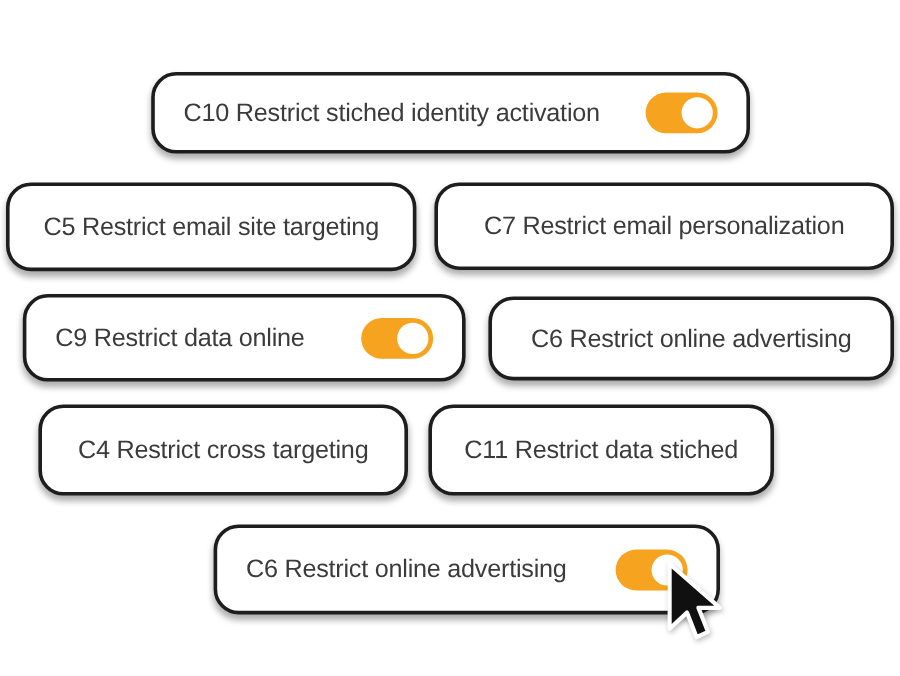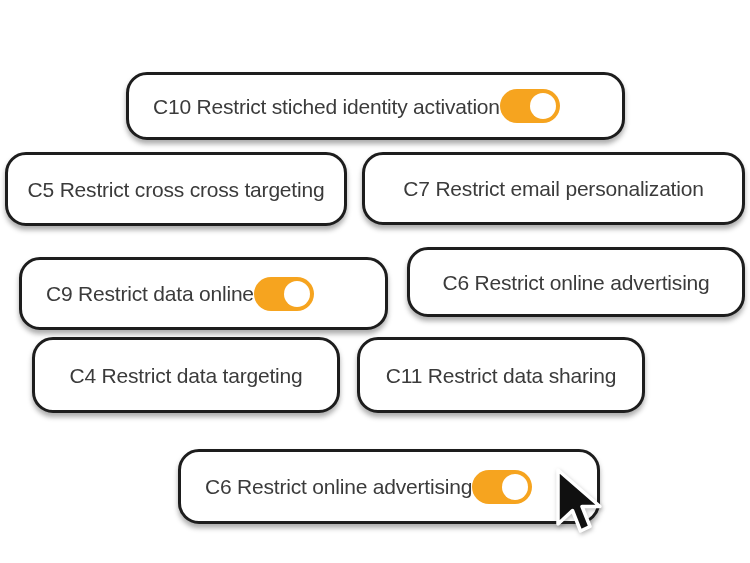--- a/index.html
+++ b/index.html
@@ -23,21 +23,21 @@
     position:absolute;
     box-sizing:border-box;
     background:var(--card-background,#fff);
     border:3px solid var(--card-border,#1d1d1d);
     border-radius:21px;
     display:flex;
     align-items:center;
     box-shadow:0 4px 5px rgba(20,20,20,0.35);
   }
   .card.centered{justify-content:center;padding:0 8px;}
-  .card.with-toggle{padding:0 24px;margin-top:12px;}
+  .card.with-toggle{justify-content:space-between;padding:0 24px;}
   .label{
     color:var(--label-text,#3b3b3b);
     font-size:21px;
     letter-spacing:-0.2px;
     white-space:nowrap;
     line-height:1;
   }
   .toggle{
     position:relative;
     display:inline-block;
@@ -74,44 +74,44 @@
 <body>
 
 <div class="card card-1 with-toggle">
   <span class="label">C10 Restrict stiched identity activation</span>
   <span class="toggle" role="switch" aria-checked="true">
     <span class="knob"></span>
   </span>
 </div>
 
 <div class="card card-2 centered">
-  <span class="label">C5 Restrict cross cross targeting</span>
+  <span class="label">C5 Restrict email site targeting</span>
 </div>
 
 <div class="card card-3 centered">
   <span class="label">C7 Restrict email personalization</span>
 </div>
 
 <div class="card card-4 with-toggle">
   <span class="label">C9 Restrict data online</span>
   <span class="toggle" role="switch" aria-checked="true">
     <span class="knob"></span>
   </span>
 </div>
 
 <div class="card card-5 centered">
   <span class="label">C6 Restrict online advertising</span>
 </div>
 
 <div class="card card-6 centered">
-  <span class="label">C4 Restrict data targeting</span>
+  <span class="label">C4 Restrict cross targeting</span>
 </div>
 
 <div class="card card-7 centered">
-  <span class="label">C11 Restrict data sharing</span>
+  <span class="label">C11 Restrict data stiched</span>
 </div>
 
 <div class="card card-8 with-toggle">
   <span class="label">C6 Restrict online advertising</span>
   <span class="toggle" role="switch" aria-checked="true">
     <span class="knob"></span>
   </span>
 </div>
 
 <svg class="cursor" width="48" height="68" viewBox="0 0 48 68" aria-hidden="true">

